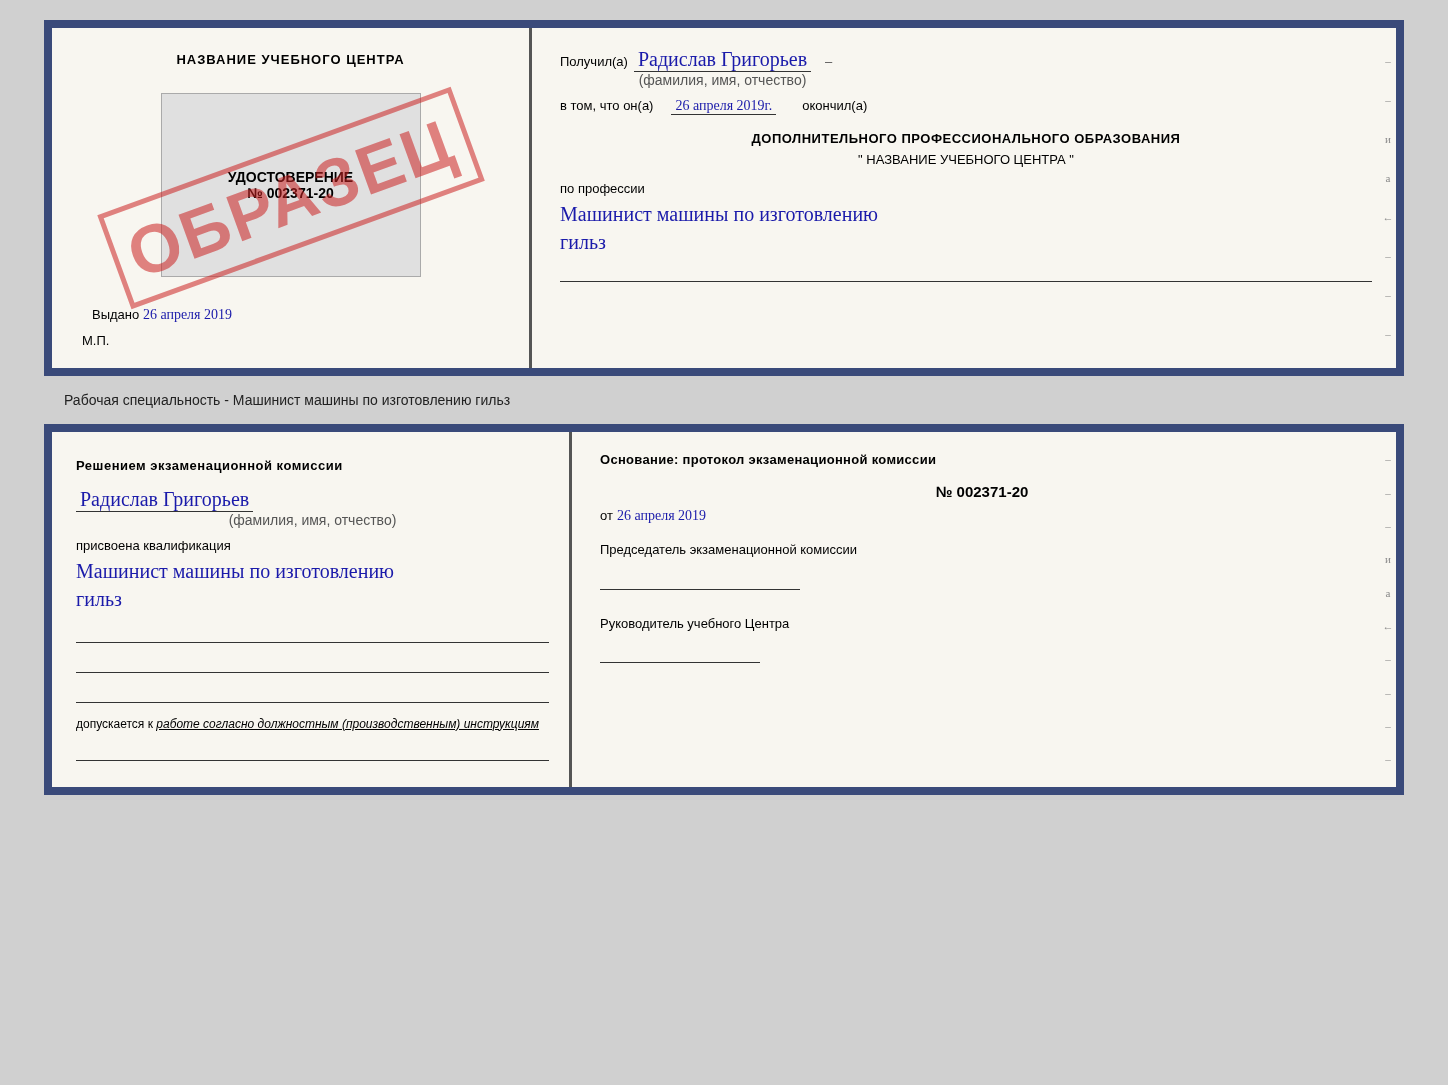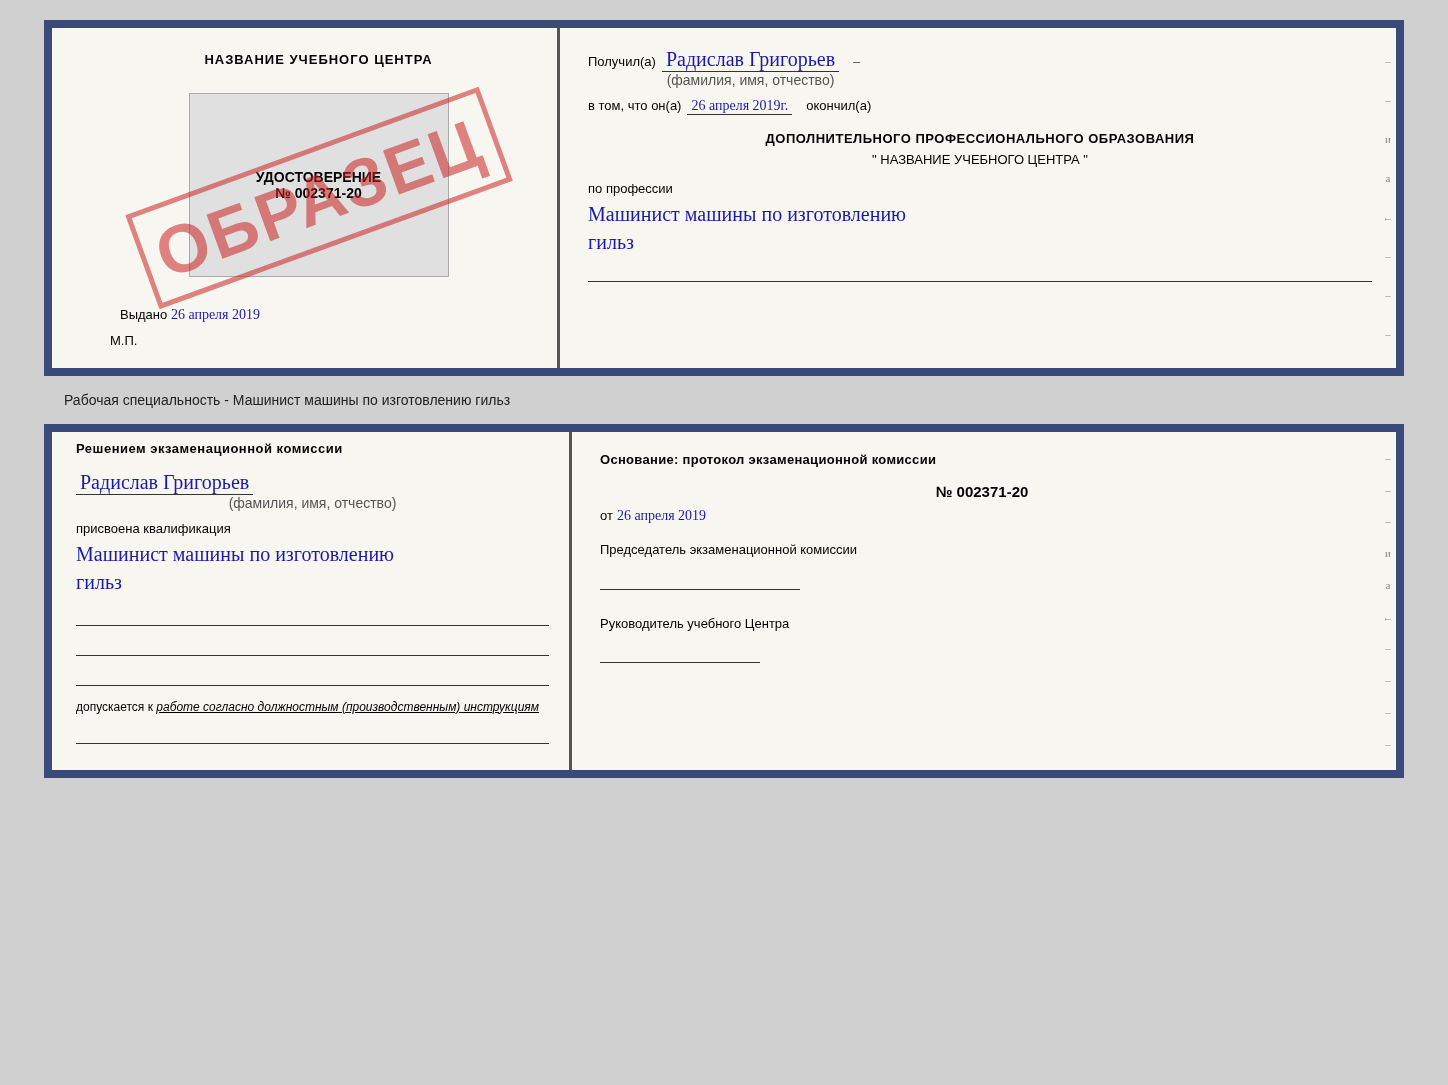--- a/index.html
+++ b/index.html
@@ -26,21 +26,20 @@
 
     .doc-left {
       width: 480px;
       border-right: 3px solid #555;
       padding: 24px 20px 20px 20px;
       position: relative;
       overflow: hidden;
       display: flex;
       flex-direction: column;
       align-items: center;
-      margin-left: 28px;
     }
 
     .doc-right {
       flex: 1;
       padding: 20px 24px 20px 28px;
       position: relative;
     }
 
     
     .left-title {
@@ -206,21 +205,21 @@
       display: flex;
       width: 1360px;
       background: #f8f6f0;
       border: 8px solid #3a4a7a;
       position: relative;
     }
 
     .doc-bottom-left {
       width: 520px;
       border-right: 3px solid #555;
-      padding: 7px 20px 20px 24px;
+      padding: 24px 20px 20px 24px;
     }
 
     .doc-bottom-right {
       flex: 1;
       padding: 20px 32px 20px 28px;
       position: relative;
     }
 
     .section-title {
       font-family: Arial, sans-serif;
@@ -335,21 +334,21 @@
 
     <div class="right-row" style="gap:6px; flex-wrap:wrap;">
       <span class="label">Получил(а)</span>
       <span style="display:inline-block;">
         <span class="handwritten-name">Радислав Григорьев</span>
         <span class="subtitle-small">(фамилия, имя, отчество)</span>
       </span>
       <span class="dash-item" style="margin-left:8px;">–</span>
     </div>
 
-    <div class="right-row" style="gap:6px; margin-top:4px;">
+    <div class="right-row" style="gap:18px; margin-top:4px;">
       <span class="label">в том, что он(а)</span>
       <span class="date-handwritten">26 апреля 2019г.</span>
       <span class="label" style="margin-left:8px;">окончил(а)</span>
     </div>
 
     <div class="block-center">
       <div class="bold">ДОПОЛНИТЕЛЬНОГО ПРОФЕССИОНАЛЬНОГО ОБРАЗОВАНИЯ</div>
       <div>"   НАЗВАНИЕ УЧЕБНОГО ЦЕНТРА   "</div>
     </div>
 

